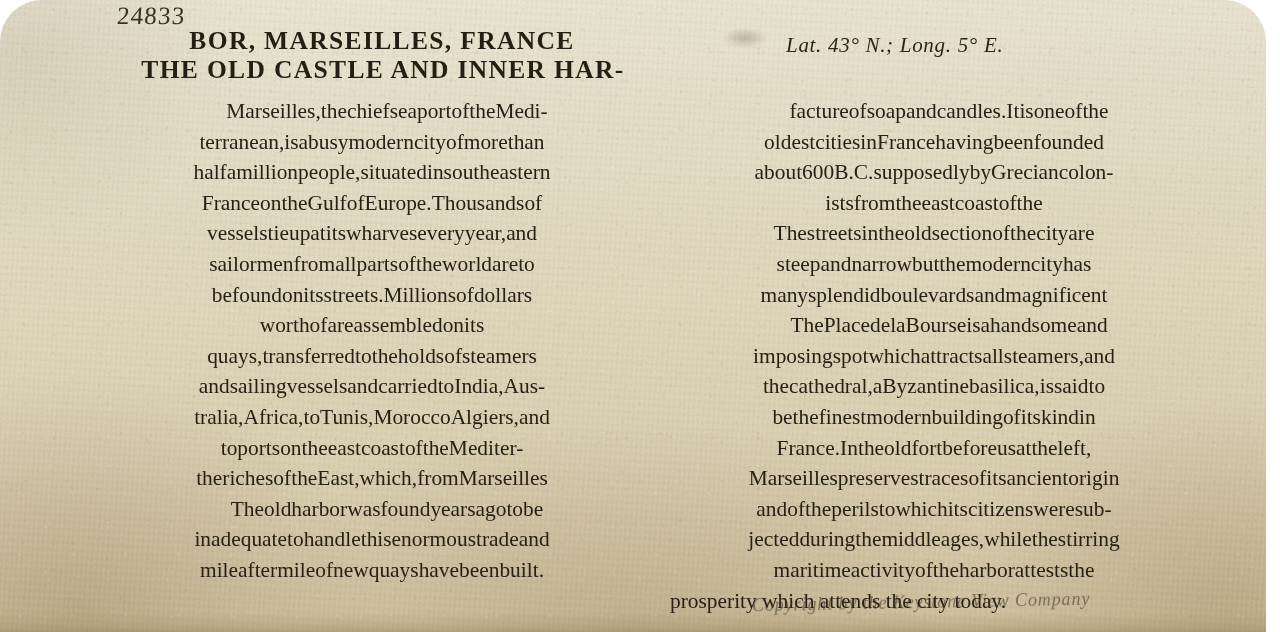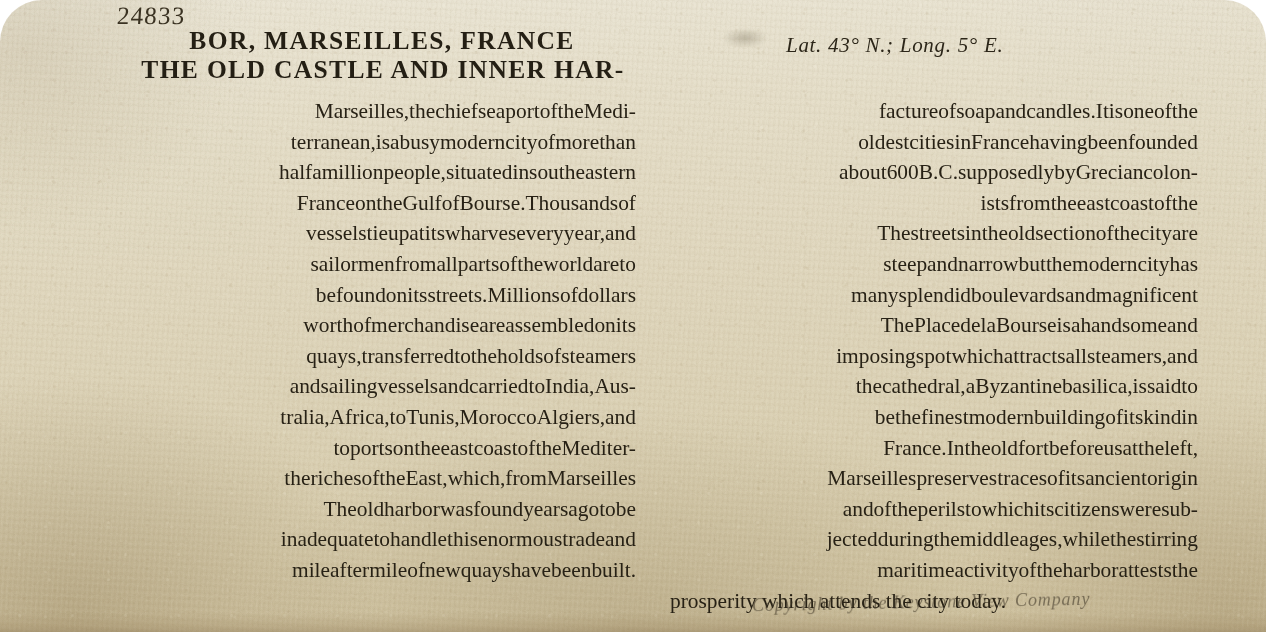--- a/index.html
+++ b/index.html
@@ -139,21 +139,21 @@
   #column-right { left: 670px; width: 528px; }
 
   .para { margin: 0; }
   .line {
     display: block;
     white-space: nowrap;
   }
   
   .line.j {
     display: flex;
-    justify-content: flex-end;
+    justify-content: center;
   }
   .line.j > span { display: inline-block; }
   .indent { padding-left: 30px; }
 
   #copyright {
     position: absolute;
     left: 752px;
     top: 592px;
     font-family: "Liberation Serif", "DejaVu Serif", serif;
     font-style: italic;
@@ -226,21 +226,21 @@
             <span>situated</span>
             <span>in</span>
             <span>southeastern</span>
           </span>
           <span class="line j">
             <span>France</span>
             <span>on</span>
             <span>the</span>
             <span>Gulf</span>
             <span>of</span>
-            <span>Bourse.</span>
+            <span>Europe.</span>
             <span>Thousands</span>
             <span>of</span>
           </span>
           <span class="line j">
             <span>vessels</span>
             <span>tie</span>
             <span>up</span>
             <span>at</span>
             <span>its</span>
             <span>wharves</span>
@@ -265,21 +265,20 @@
             <span>on</span>
             <span>its</span>
             <span>streets.</span>
             <span>Millions</span>
             <span>of</span>
             <span>dollars</span>
           </span>
           <span class="line j">
             <span>worth</span>
             <span>of</span>
-            <span>merchandise</span>
             <span>are</span>
             <span>assembled</span>
             <span>on</span>
             <span>its</span>
           </span>
           <span class="line j">
             <span>quays,</span>
             <span>transferred</span>
             <span>to</span>
             <span>the</span>

